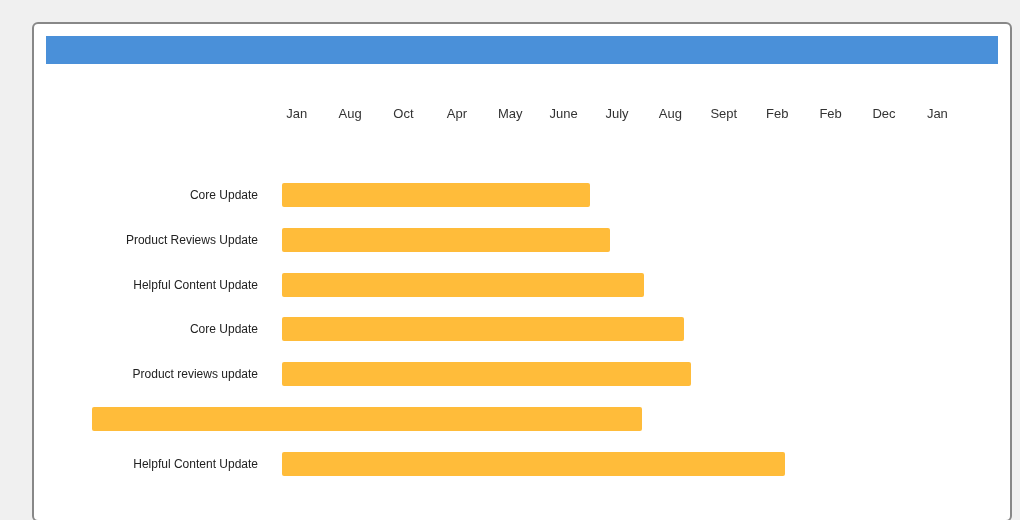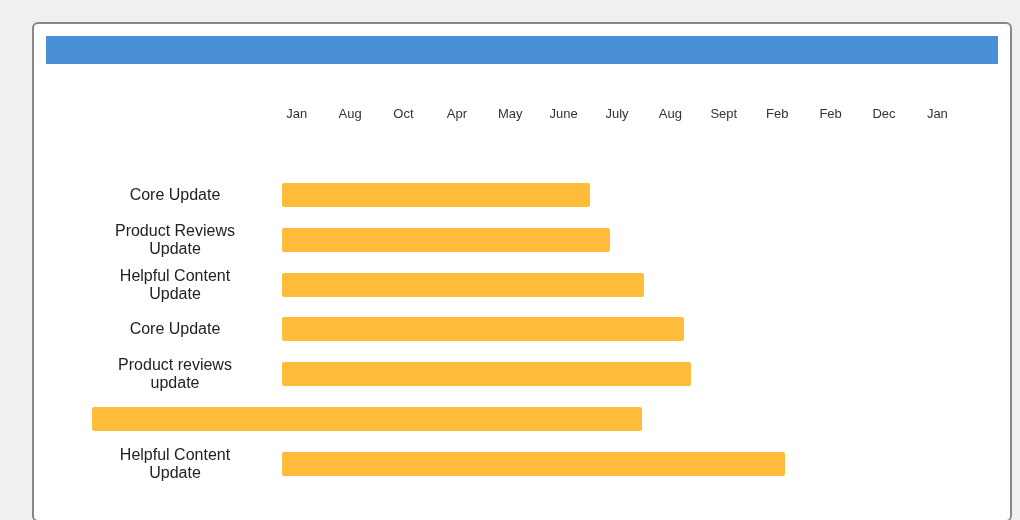--- a/index.html
+++ b/index.html
@@ -75,23 +75,23 @@
       flex-direction: column;
       justify-content: space-around;
     }
     .bar-row {
       display: flex;
       align-items: center;
       height: 36px;
     }
     .bar-label {
       width: 190px;
-      text-align: center;
+      text-align: right;
       padding-right: 12px;
-      font-size: 16px;
+      font-size: 12px;
       color: #222;
       flex-shrink: 0;
     }
     .bar-area {
       flex: 1;
       height: 30px;
       position: relative;
       display: flex;
       align-items: center;
     }

